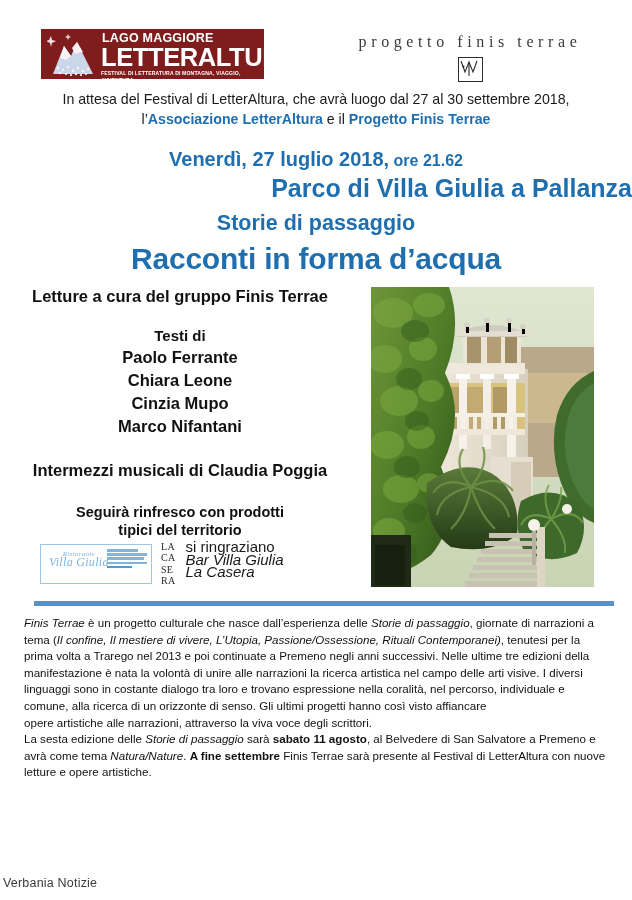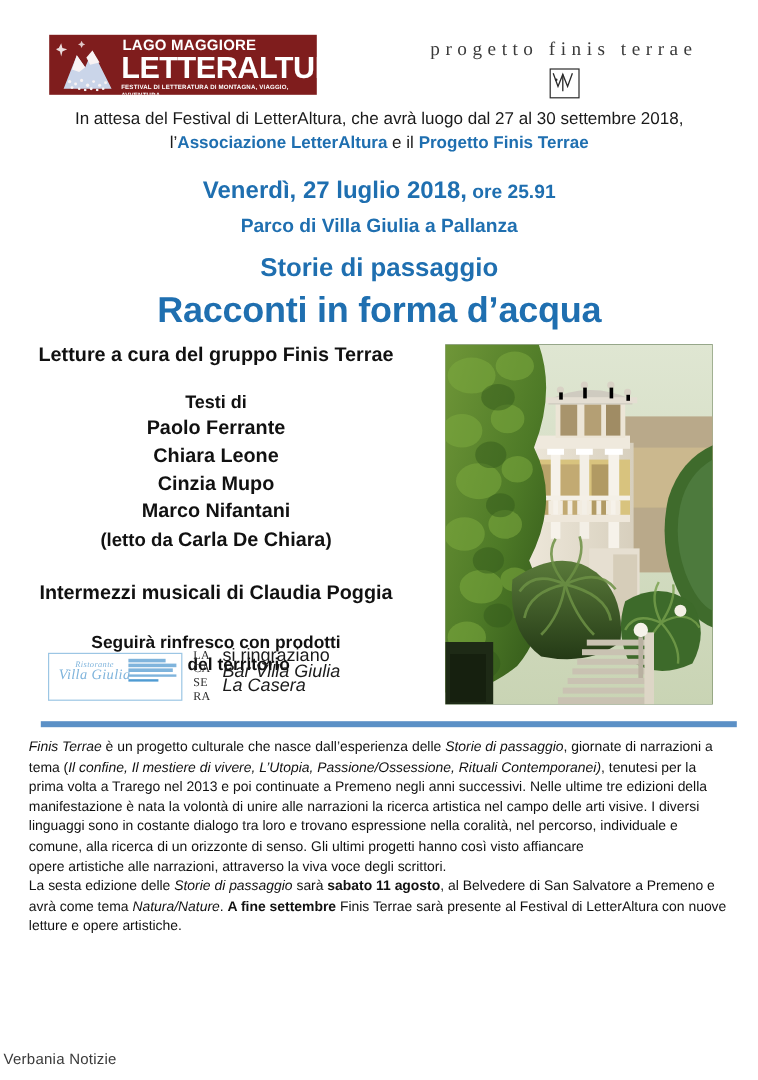--- a/index.html
+++ b/index.html
@@ -57,21 +57,21 @@
   .intro{
     margin:0 18px;text-align:center;color:#1a1a1a;
     font-size:14.2px;line-height:19.5px;
   }
   .intro .b{font-weight:bold;color:#1f6fb0;}
 
   
   .titles{margin-top:17px;text-align:center;color:#1f6fb0;}
   .t-date{font-size:20px;font-weight:bold;line-height:26px;}
   .t-date .small{font-size:16px;font-weight:bold;}
-  .t-place{font-size:16px;font-weight:bold;line-height:29px;}
+  .t-place{font-size:25px;font-weight:bold;line-height:29px;text-align:right;}
   .t-sub{font-size:21.5px;font-weight:bold;line-height:34px;margin-top:3px;}
   .t-main{font-size:30px;font-weight:bold;line-height:38px;letter-spacing:-.2px;}
 
   
   .mid{position:relative;height:315px;margin-top:4px;}
   .leftcol{
     position:absolute;left:0;top:0;width:360px;text-align:center;color:#111;
   }
   .lc-head{font-size:16.5px;font-weight:bold;line-height:22px;padding-top:3px;}
   .lc-testi{font-size:15px;font-weight:bold;line-height:21px;margin-top:18px;}
@@ -191,36 +191,35 @@
       </div>
     </div>
   </div>
 
   <div class="intro">
     <div><span>In attesa del Festival di LetterAltura, che avrà luogo dal 27 al 30 settembre 2018,</span></div>
     <div><span>l’</span><span class="b">Associazione LetterAltura</span><span> e il </span><span class="b">Progetto Finis Terrae</span></div>
   </div>
 
   <div class="titles">
-    <div class="t-date"><span>Venerdì, 27 luglio 2018,</span><span class="small"> ore 25.91</span></div>
+    <div class="t-date"><span>Venerdì, 27 luglio 2018,</span><span class="small"> ore 21.62</span></div>
     <div class="t-place">Parco di Villa Giulia a Pallanza</div>
     <div class="t-sub">Storie di passaggio</div>
     <div class="t-main">Racconti in forma d’acqua</div>
   </div>
 
   <div class="mid">
 
     <div class="leftcol">
       <div class="lc-head">Letture a cura del gruppo Finis Terrae</div>
       <div class="lc-testi">Testi di</div>
       <div class="lc-name">Paolo Ferrante</div>
       <div class="lc-name">Chiara Leone</div>
       <div class="lc-name">Cinzia Mupo</div>
       <div class="lc-name">Marco Nifantani</div>
-      <div class="lc-letto"><span>(letto da </span><span class="nm">Carla De Chiara</span><span>)</span></div>
       <div class="lc-interm">Intermezzi musicali di Claudia Poggia</div>
       <div class="lc-rinf">
         <div>Seguirà rinfresco con prodotti</div>
         <div>tipici del territorio</div>
       </div>
     </div>
 
     <div class="sponsors">
       <div class="vg-logo">
         <div class="vg-script">

